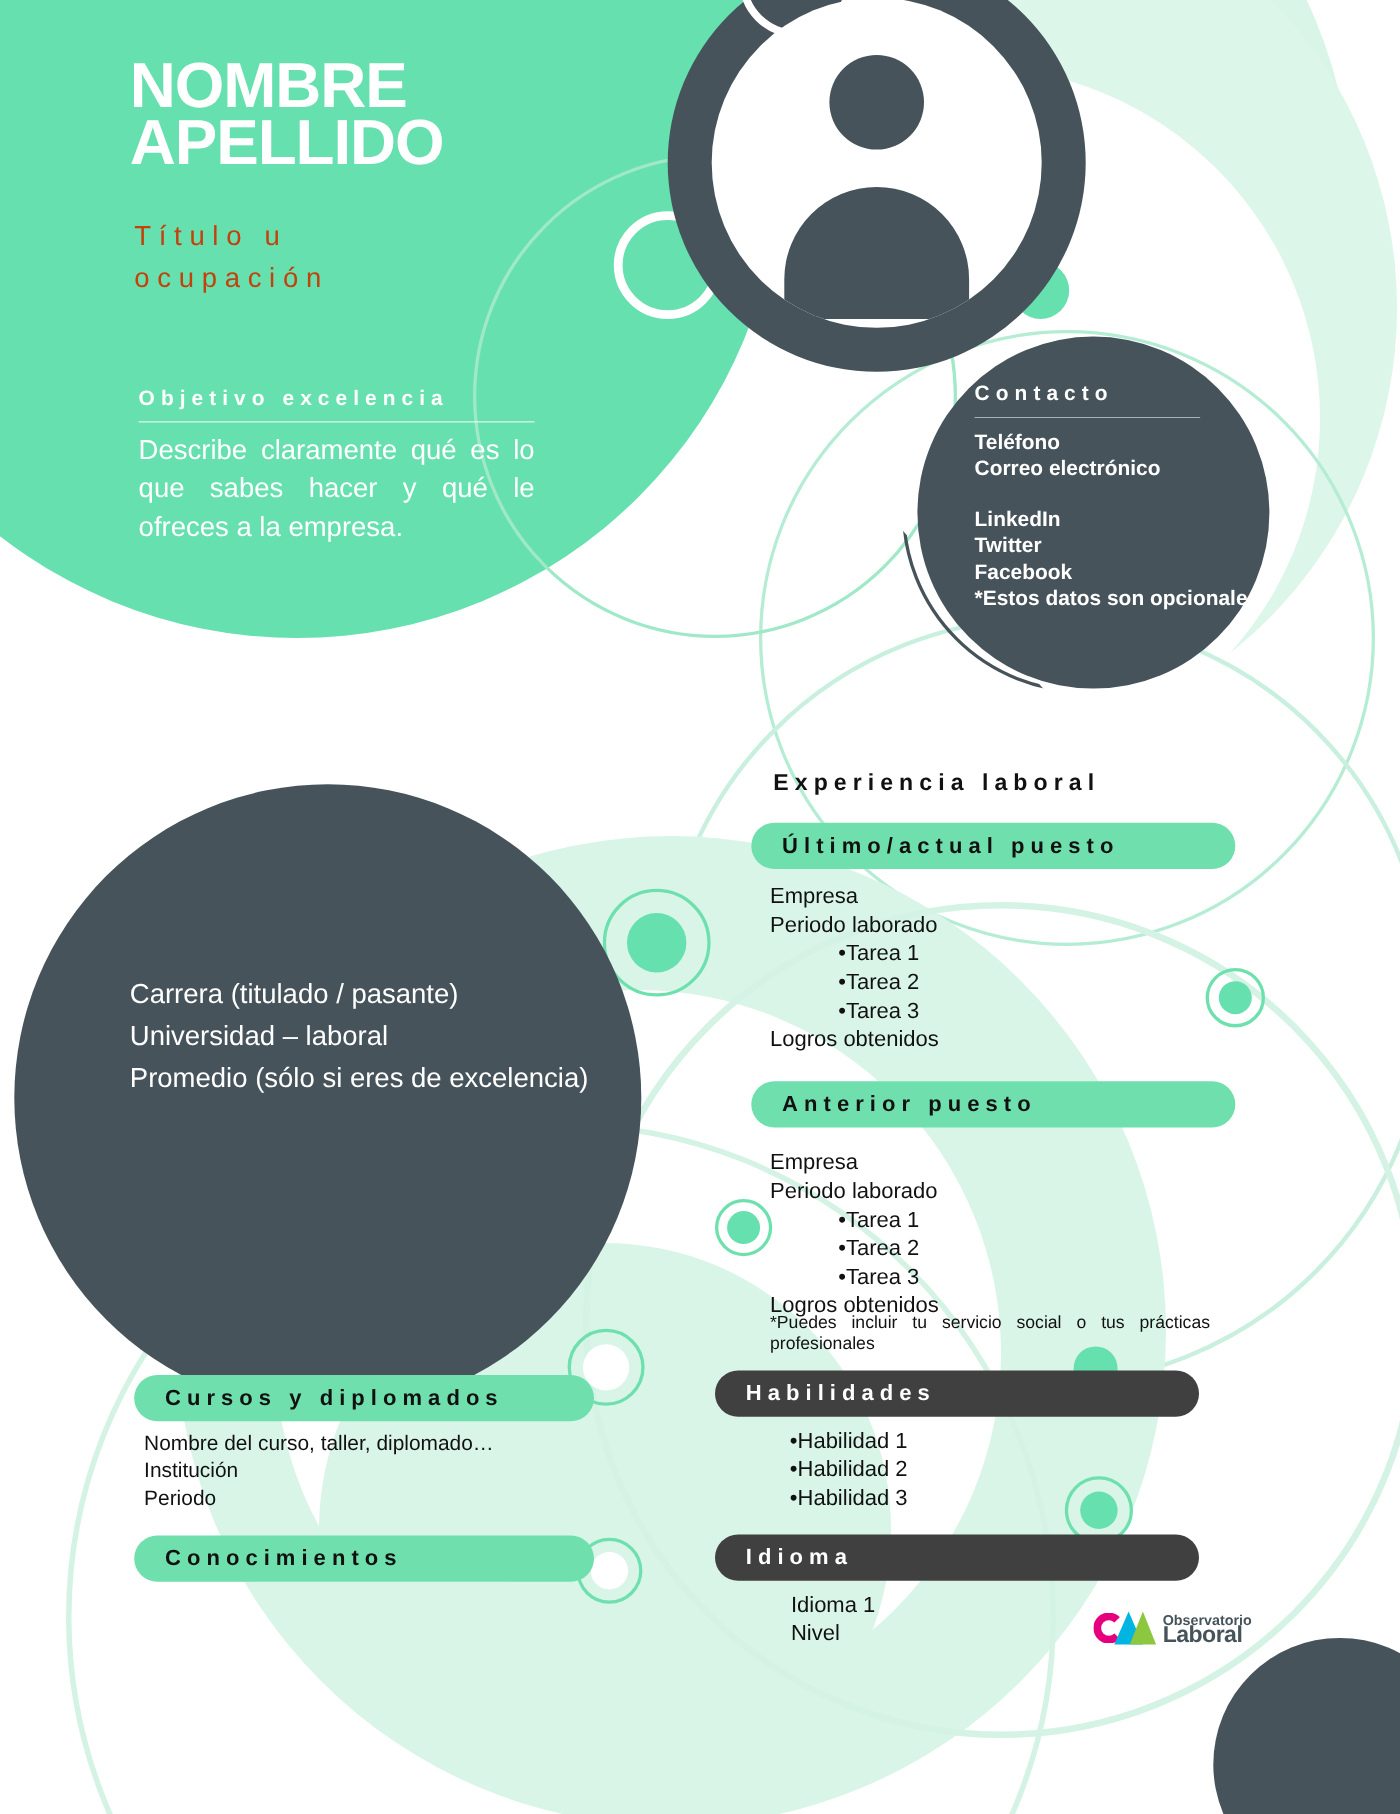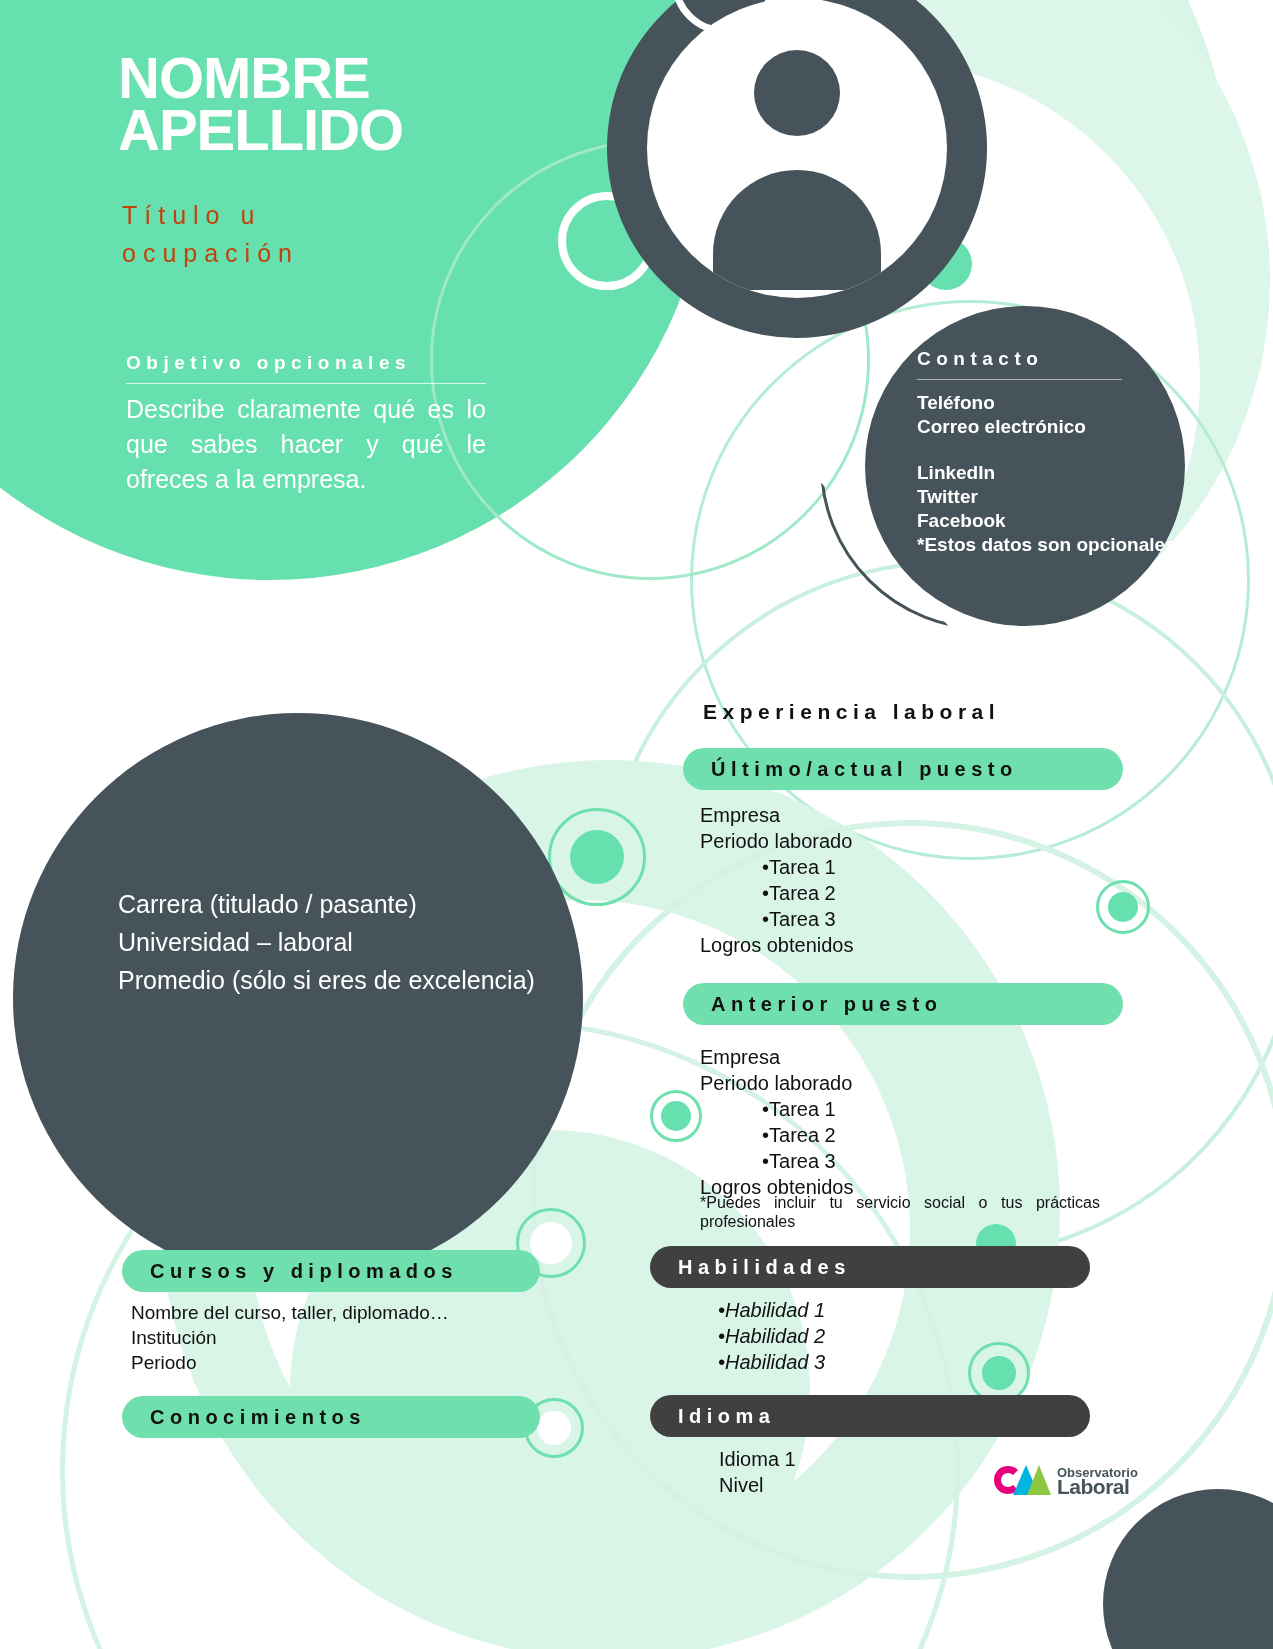--- a/index.html
+++ b/index.html
@@ -99,21 +99,21 @@
     color:#ffffff; font-size:19px; font-weight:bold; letter-spacing:5.5px;
     padding-bottom:9px; border-bottom:1px solid rgba(255,255,255,.75);
   }
   .obj-body {
     color:#ffffff; font-size:25px; line-height:35px; margin-top:8px;
     text-align:justify; font-weight:300;
   }
 
   
   .contact-circle {
-    position:absolute; left:865px; top:306px; width:320px; height:320px;
+    position:absolute; left:834px; top:306px; width:320px; height:320px;
     border-radius:50%; background:#46535a;
   }
   .contact-inner { position:absolute; left:52px; top:42px; width:205px; }
   .contact-title {
     color:#ffffff; font-size:19px; font-weight:bold; letter-spacing:5.5px;
     padding-bottom:9px; border-bottom:1px solid rgba(255,255,255,.55);
   }
   .contact-list { margin-top:11px; }
   .contact-list div {
     color:#ffffff; font-size:19px; font-weight:bold; line-height:24px;
@@ -175,21 +175,21 @@
   .cursos-pill { left:122px; top:1250px; width:418px; }
   .cursos-body { left:131px; top:1300px; font-size:19px; line-height:25px; }
   .conoc-pill  { left:122px; top:1396px; width:418px; }
   .conoc-body  { left:131px; top:1447px; font-size:19px; line-height:25px; }
   .conoc-body .bullets { margin-left:65px; }
   .conoc-note { font-size:17px; }
 
   
   .hab-pill  { left:650px; top:1246px; width:440px; }
   .hab-body  { left:660px; top:1297px; font-size:20px; line-height:26px; }
-  .hab-body .bullets { margin-left:58px;font-style:italic; }
+  .hab-body .bullets { margin-left:58px; }
   .idi-pill  { left:650px; top:1395px; width:440px; }
   .idi-body  { left:719px; top:1446px; font-size:20px; line-height:26px; }
 
   
   .logo { position:absolute; left:994px; top:1462px; display:flex;
           align-items:center; gap:7px; }
   .logo-mark { position:relative; width:56px; height:36px; }
   .lm { position:absolute; }
   .lm-c { left:0; top:4px; width:28px; height:28px; border-radius:50%;
           border:7px solid #e6007e; border-right-color:transparent; }
@@ -272,21 +272,21 @@
   </div>
   <div class="photo-ring-top"></div>
 
   <div class="name">
     <span>NOMBRE</span>
     <span class="l2">APELLIDO</span>
   </div>
   <div class="subtitle">Título u ocupación</div>
 
   <div class="objective">
-    <div class="obj-title">Objetivo opcionales</div>
+    <div class="obj-title">Objetivo excelencia</div>
     <div class="obj-body">Describe claramente qué es lo que sabes hacer y qué le ofreces a la empresa.</div>
   </div>
 
   <div class="contact-circle">
     <div class="contact-inner">
       <div class="contact-title">Contacto</div>
       <div class="contact-list">
         <div>Teléfono</div>
         <div>Correo electrónico</div>
         <div class="contact-gap"></div>

